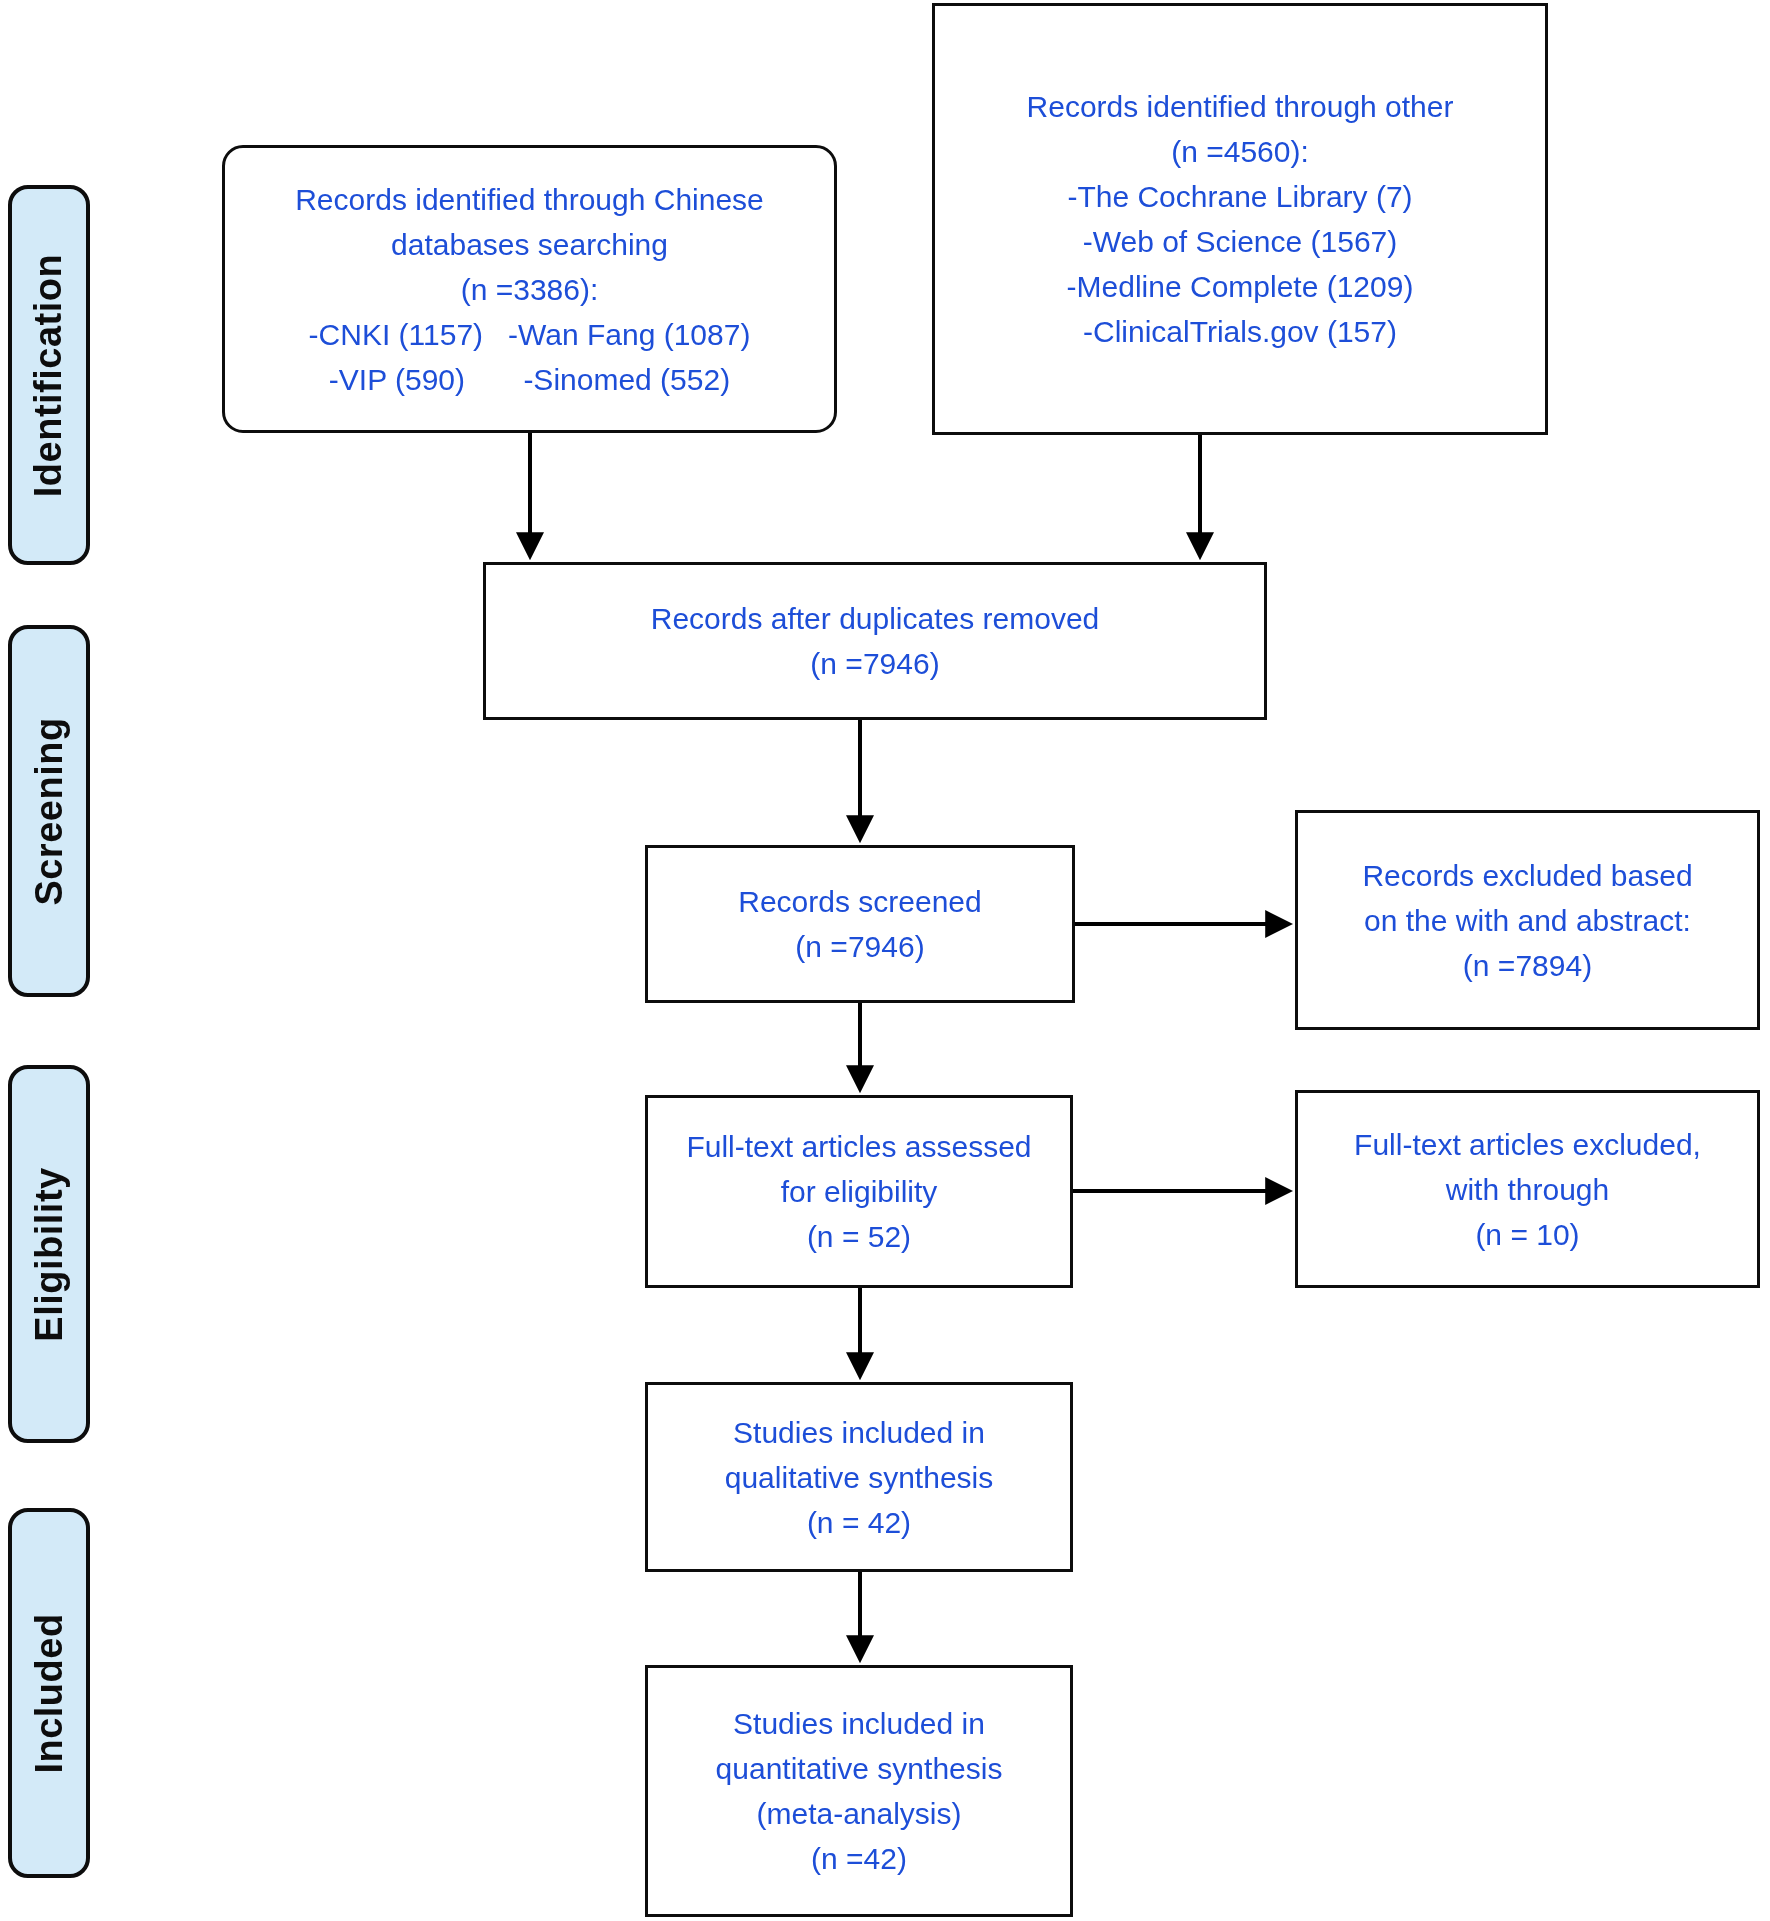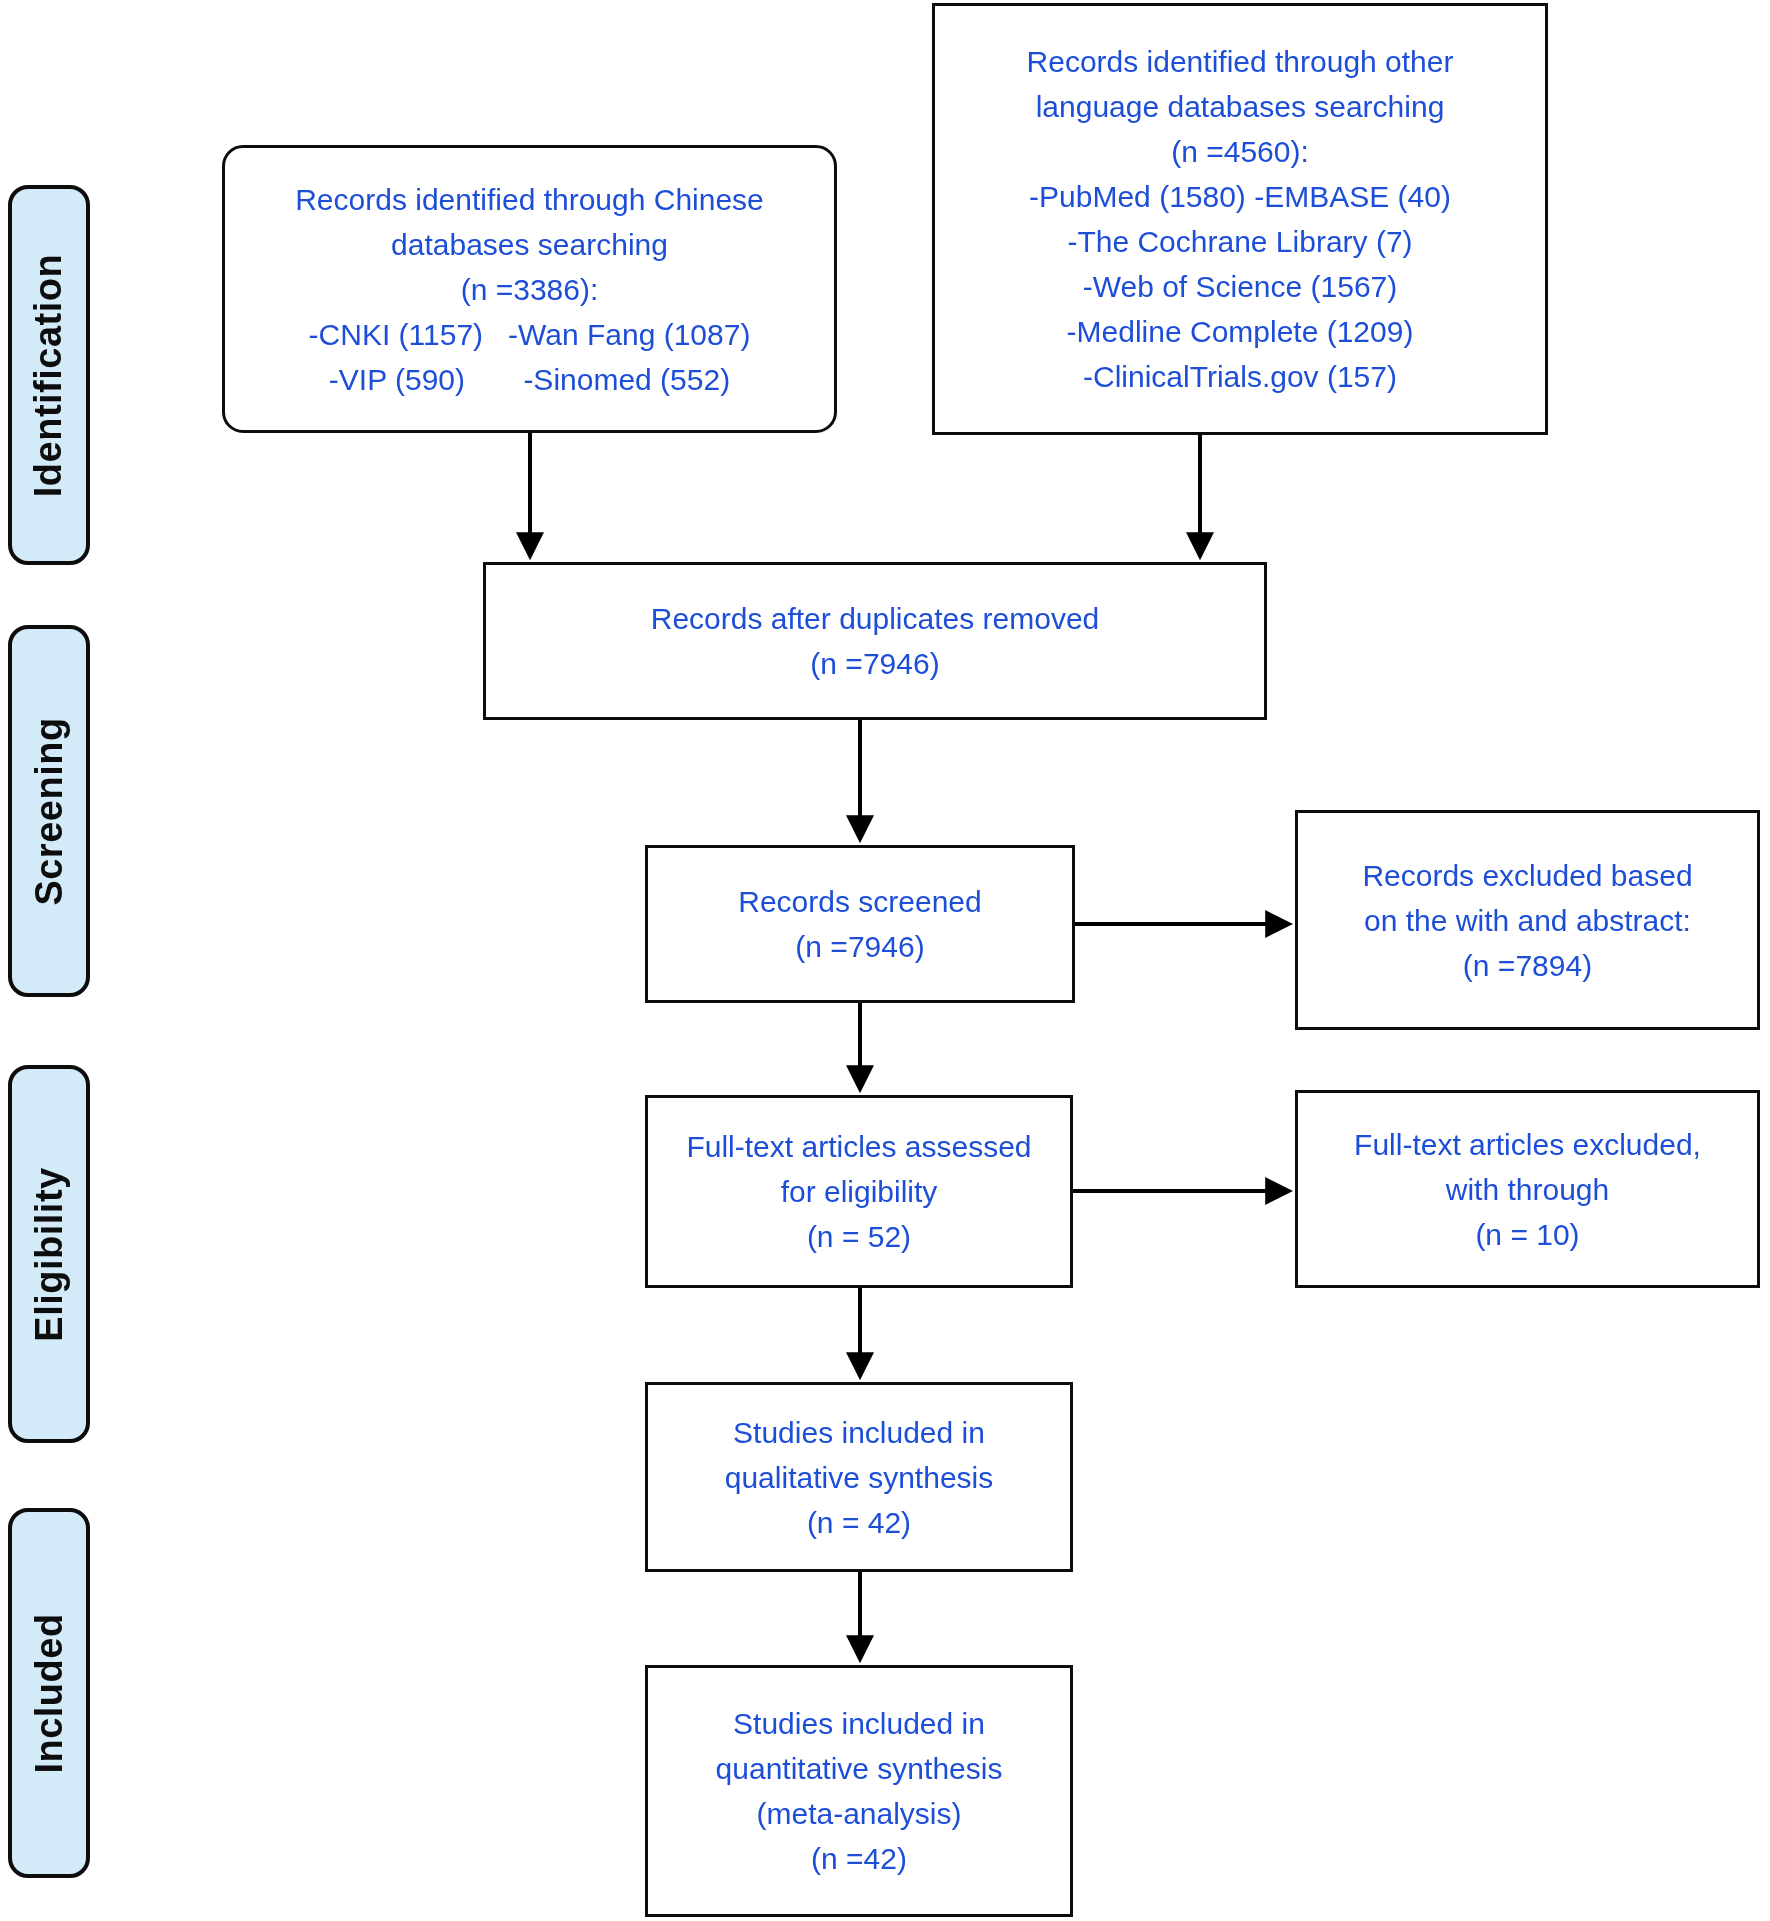--- a/index.html
+++ b/index.html
@@ -64,23 +64,21 @@
   <div class="box" style="left:222px;top:145px;width:615px;height:288px;border-radius:21px;">
       <div class="line">Records identified through Chinese</div>
       <div class="line">databases searching</div>
       <div class="line">(n =3386):</div>
       <div class="line">-CNKI (1157)   -Wan Fang (1087)</div>
       <div class="line">-VIP (590)       -Sinomed (552)</div>
     </div>
 
   <div class="box" style="left:932px;top:3px;width:616px;height:432px;">
       <div class="line">Records identified through other</div>
-      <div class="line">language databases searching</div>
       <div class="line">(n =4560):</div>
-      <div class="line">-PubMed (1580) -EMBASE (40)</div>
       <div class="line">-The Cochrane Library (7)</div>
       <div class="line">-Web of Science (1567)</div>
       <div class="line">-Medline Complete (1209)</div>
       <div class="line">-ClinicalTrials.gov (157)</div>
     </div>
 
   <div class="box" style="left:483px;top:562px;width:784px;height:158px;">
       <div class="line">Records after duplicates removed</div>
       <div class="line">(n =7946)</div>
     </div>

